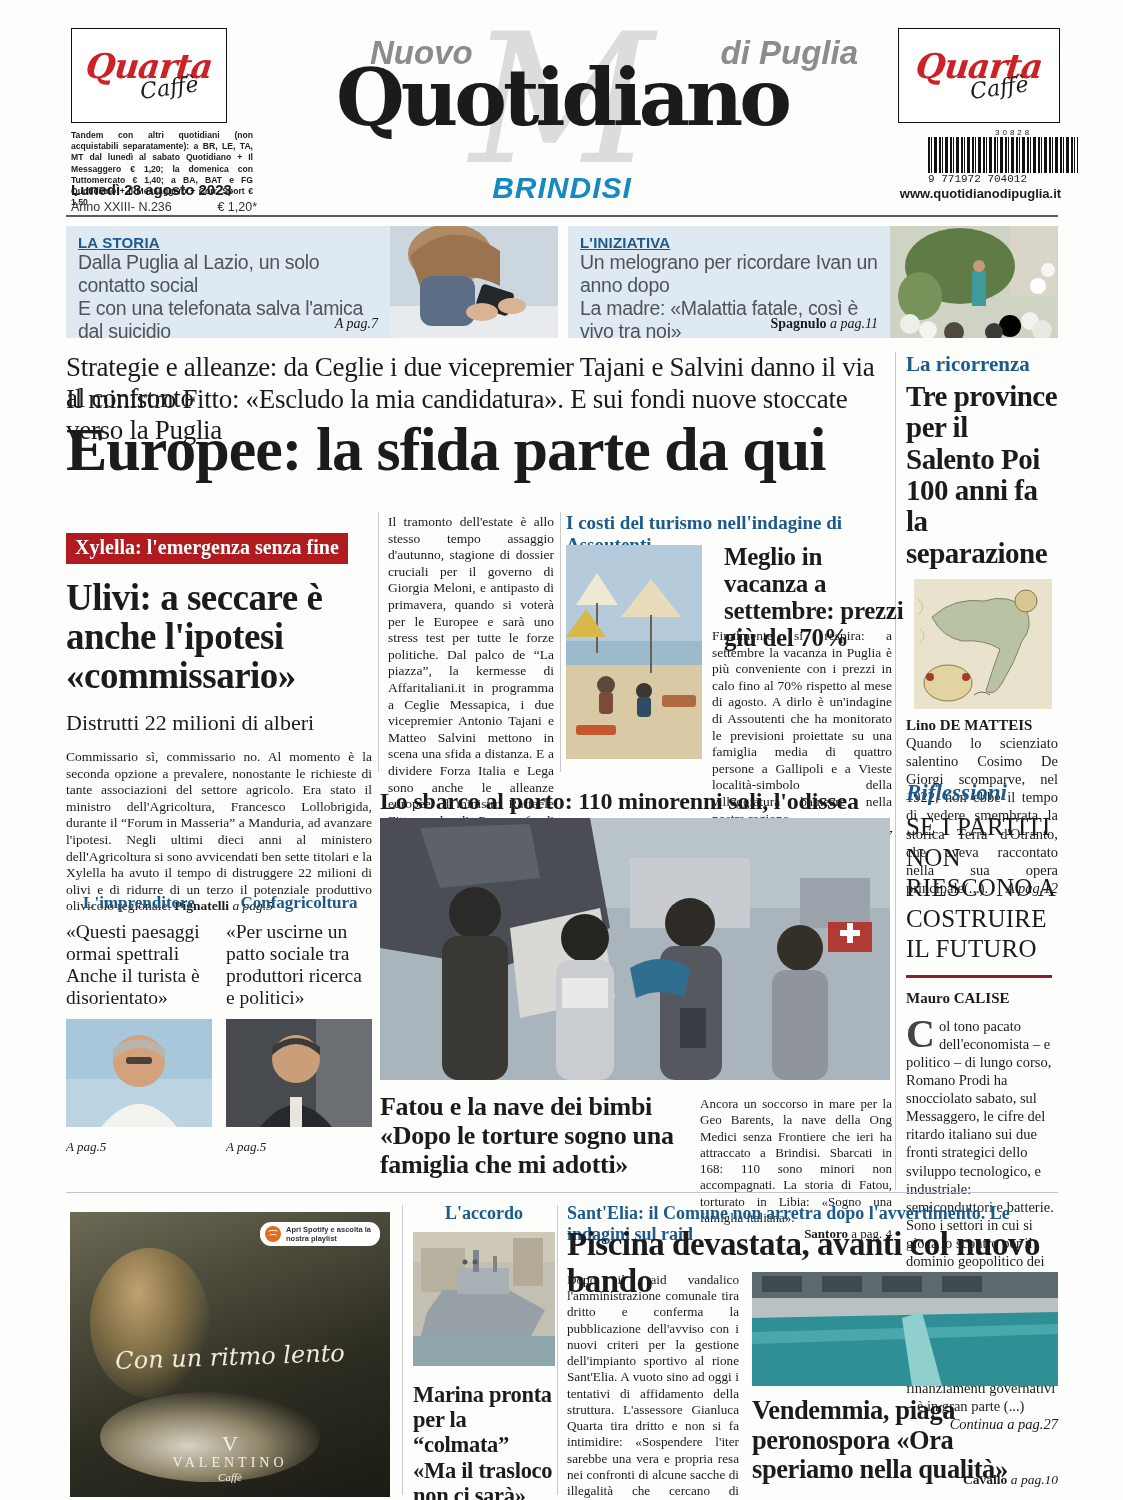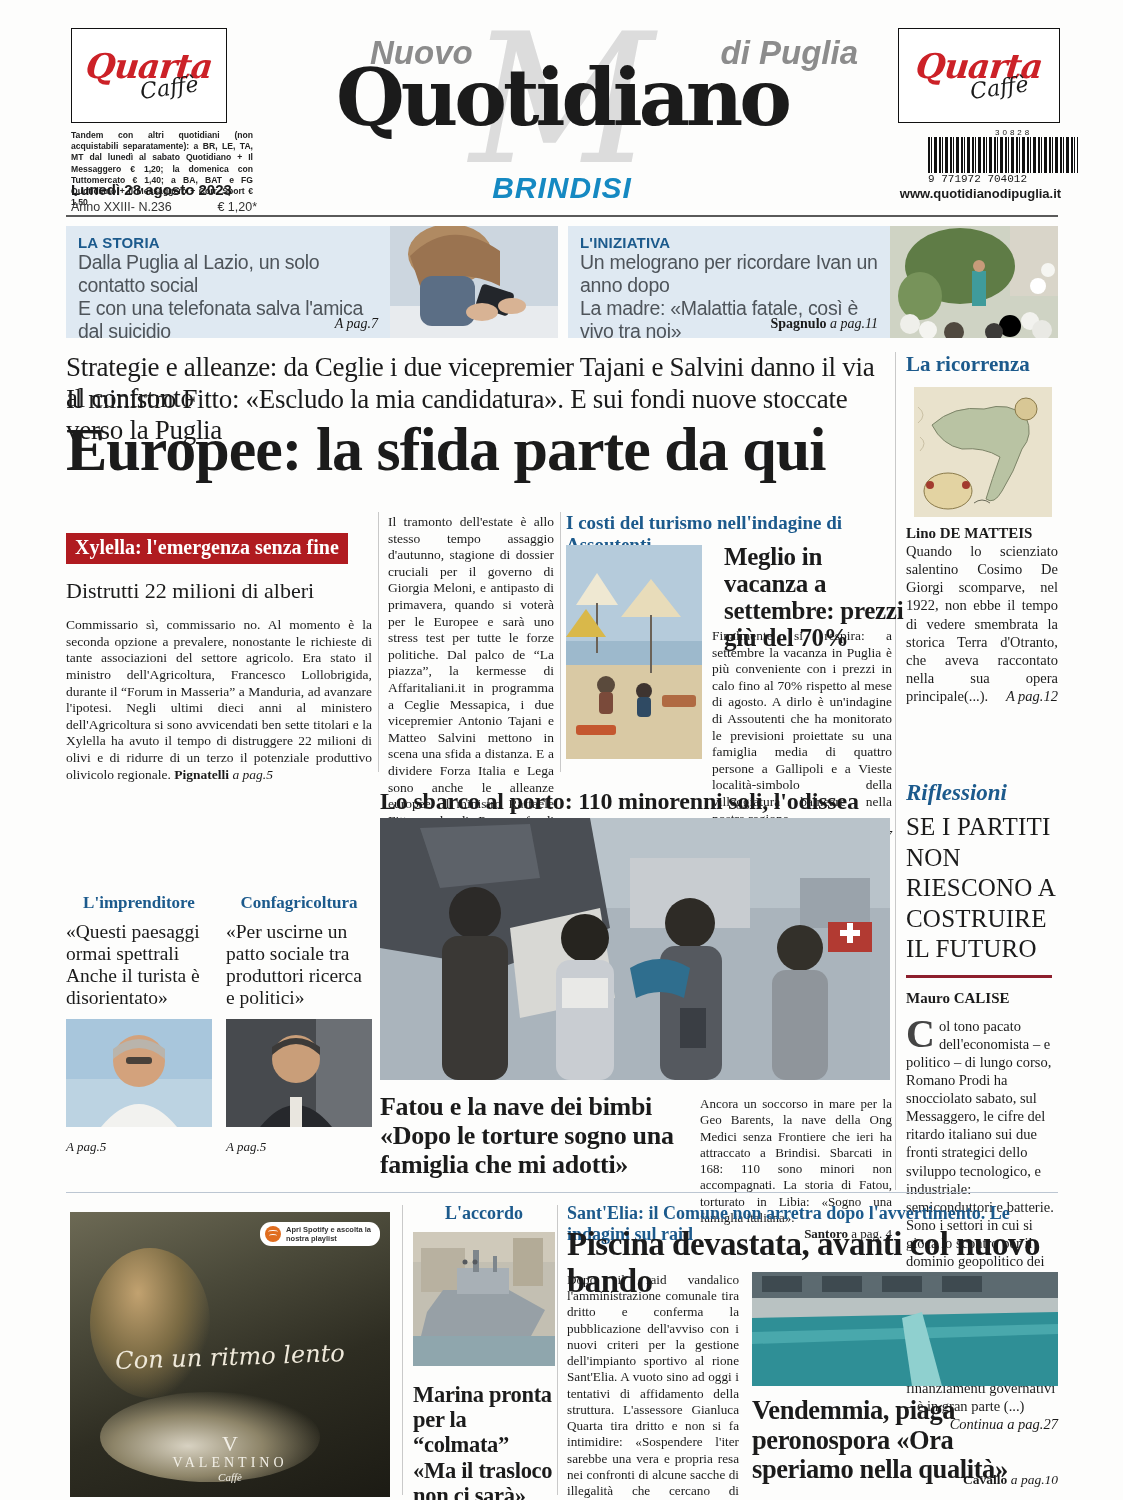--- a/index.html
+++ b/index.html
@@ -19,21 +19,21 @@
   .q-sub{font-family:"DejaVu Serif",serif;font-style:italic;color:#1a1a1a;font-size:22px;margin-top:-6px;margin-left:40px;transform:rotate(-8deg);}
   
   .m-watermark{position:absolute;left:50%;top:-18px;transform:translateX(-50%);font-size:180px;color:#dcdcdc;font-family:"DejaVu Serif",serif;font-style:italic;z-index:0;line-height:1;}
   .m-nuovo,.m-dip{color:#8c8c8c;font-family:"Liberation Sans",sans-serif;font-weight:bold;font-style:italic;font-size:33px;z-index:2;}
   .m-title{font-family:"DejaVu Serif",serif;font-weight:bold;font-size:79px;letter-spacing:-4px;line-height:.95;z-index:2;position:relative;}
   .m-ed{color:#1589c2;font-family:"Liberation Sans",sans-serif;font-weight:bold;font-style:italic;font-size:30px;letter-spacing:1px;z-index:2;}
   .barcode{background:repeating-linear-gradient(90deg,#111 0 2px,#fff 2px 3px,#111 3px 4px,#fff 4px 6px,#111 6px 9px,#fff 9px 11px);}
   
   .teaser{background:#dfe9f2;display:flex;}
   .teaser-txt{flex:1;padding:8px 10px 6px 12px;position:relative;}
-  .teaser-kicker{font-family:"Liberation Sans",sans-serif;font-weight:bold;color:#1c5a8c;font-size:15px;letter-spacing:.2px;}
+  .teaser-kicker{font-family:"Liberation Sans",sans-serif;font-weight:bold;color:#1c5a8c;font-size:15px;letter-spacing:.2px;text-decoration:underline;}
   .teaser-line{font-family:"Liberation Sans",sans-serif;color:#4e545a;font-size:19.5px;line-height:1.18;letter-spacing:-.3px;}
   .teaser-by{position:absolute;right:12px;bottom:6px;font-size:14px;}
   .teaser-img{width:168px;height:112px;flex:0 0 168px;}
   
   .kicker-big{font-size:27px;line-height:1.15;letter-spacing:-.3px;}
   .huge{font-size:62px;line-height:1.0;letter-spacing:-1px;font-weight:bold;}
   .flag-red{background:#b01b20;color:#fff;font-weight:bold;font-size:20px;padding:3px 9px 5px;}
   .h-left{font-weight:bold;font-size:37px;line-height:1.06;letter-spacing:-.5px;}
   .sub-left{font-size:22px;line-height:1.15;}
   .mini-k{color:#1c5a8c;font-weight:bold;font-size:17px;text-align:center;}
@@ -150,20 +150,21 @@
   <div class="abs kicker-big" style="left:66px;top:352px;width:828px;">Strategie e alleanze: da Ceglie i due vicepremier Tajani e Salvini danno il via al confronto</div>
   <div class="abs kicker-big" style="left:66px;top:384px;width:828px;">Il ministro Fitto: «Escludo la mia candidatura». E sui fondi nuove stoccate verso la Puglia</div>
   <div class="abs huge" style="left:66px;top:418px;width:828px;">Europee: la sfida parte da qui</div>
 
   <div class="vrule" style="left:895px;top:352px;height:838px;"></div>
   <div class="vrule" style="left:378px;top:512px;height:260px;"></div>
   <div class="vrule" style="left:560px;top:512px;height:260px;"></div>
 
   <div class="abs" style="left:906px;top:352px;width:152px;">
     <div class="r-kick">La ricorrenza</div>
+    <div class="r-head" style="margin-top:4px;">Tre province per il Salento Poi 100 anni fa la separazione</div>
     <svg width="138" height="130" style="margin:10px 0 4px 8px;" viewBox="0 0 138 130">
       <rect width="138" height="130" fill="#e9e2cc"></rect>
       <path d="M18 38 Q40 18 70 22 Q95 14 112 30 Q120 48 108 62 Q100 85 88 104 Q80 118 72 112 Q78 92 86 70 Q70 60 48 62 Q28 58 18 38Z" fill="#b9c3a3" stroke="#7d8468" stroke-width="1"></path>
       <circle cx="112" cy="22" r="11" fill="#d8c795" stroke="#8a7a4a"></circle>
       <ellipse cx="34" cy="104" rx="24" ry="18" fill="#e3d3a2" stroke="#8a7a4a"></ellipse>
       <circle cx="16" cy="98" r="4" fill="#a23b2e"></circle>
         <circle cx="52" cy="98" r="4" fill="#a23b2e"></circle>
       <path d="M60 116 q8 -6 16 0" stroke="#6b6b5a" fill="none"></path>
       <path d="M4 20 q10 8 0 16 M6 50 q8 6 0 14" stroke="#c9c0a4" fill="none"></path>
     </svg>
@@ -181,20 +182,21 @@
     <div class="r-author">Mauro CALISE</div>
     <div class="r-body" style="margin-top:10px;">
       <span class="dropcap">C</span>
       <span>ol tono pacato dell'economista – e politico – di lungo corso, Romano Prodi ha snocciolato sabato, sul Messaggero, le cifre del ritardo italiano sui due fronti strategici dello sviluppo tecnologico, e industriale: semiconduttori e batterie. Sono i settori in cui si gioca lo scontro per il dominio geopolitico dei prossimi trent'anni, e l'Italia si presenta fuori partita. Se è vero che il controllo delle imprese più competitive – anche attraverso ingenti finanziamenti governativi – è in gran parte (...)</span>
       <div class="byp" style="text-align:right;">Continua a pag.27</div>
     </div>
   </div>
 
   <div class="abs" style="left:66px;top:517px;width:306px;margin-top:16px;">
     <div class="flag-red" style="display:inline-block;">Xylella: l'emergenza senza fine</div>
+    <div class="h-left" style="margin-top:14px;">Ulivi: a seccare è anche l'ipotesi «commissario»</div>
     <div class="sub-left" style="margin-top:14px;">
       <div>Distrutti 22 milioni di alberi</div>
     </div>
     <div class="body-txt" style="margin-top:14px;">
       <span>Commissario sì, commissario no. Al momento è la seconda opzione a prevalere, nonostante le richieste di tante associazioni del settore agricolo. Era stato il ministro dell'Agricoltura, Francesco Lollobrigida, durante il “Forum in Masseria” a Manduria, ad avanzare l'ipotesi. Negli ultimi dieci anni al ministero dell'Agricoltura si sono avvicendati ben sette titolari e la Xylella ha avuto il tempo di distruggere 22 milioni di olivi e di ridurre di un terzo il potenziale produttivo olivicolo regionale.</span>
       <span class="byl">Pignatelli</span>
       <span class="byp">a pag.5</span>
     </div>
   </div>
 

